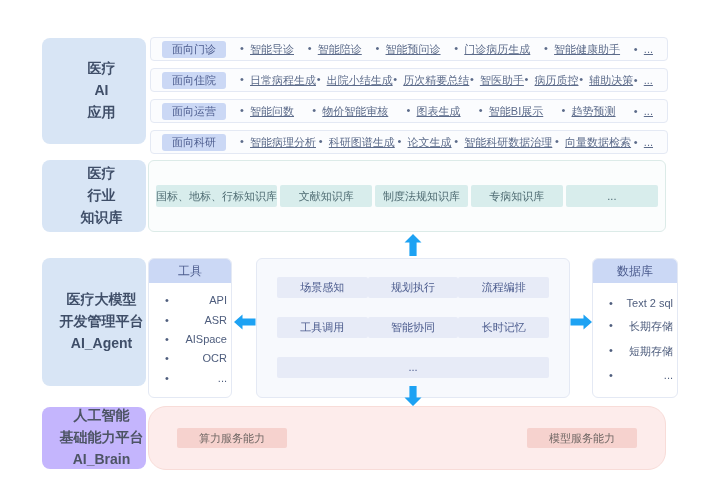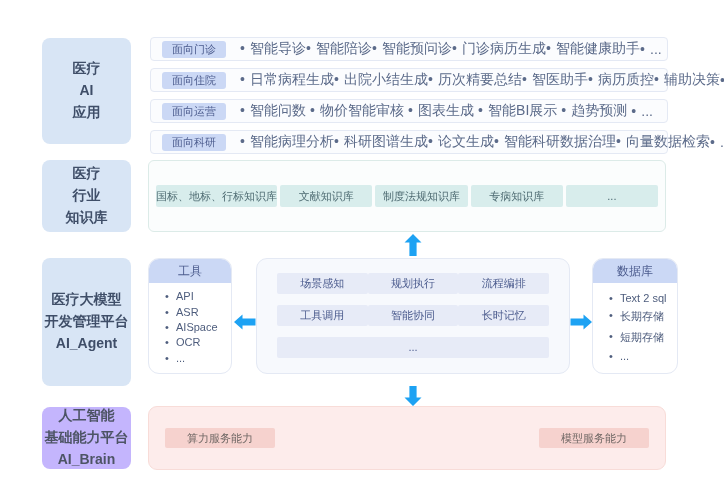--- a/index.html
+++ b/index.html
@@ -2,68 +2,68 @@
 <html><head>
 <meta charset="utf-8">
 <style>
   html,body{margin:0;padding:0;background:#ffffff;}
   body{width:724px;height:500px;font-family:"Liberation Sans","DejaVu Sans",sans-serif;}
   .canvas{position:relative;width:724px;height:500px;background:#ffffff;overflow:hidden;}
 
   
   .label-box{position:absolute;left:42px;width:89px;background:#d8e5f5;border-radius:8px;
     display:flex;align-items:center;justify-content:center;text-align:center;
-    font-size:14px;font-weight:bold;color:#3f4e68;line-height:1.55;white-space:pre-line;}
+    font-size:14px;font-weight:bold;color:#3f4e68;line-height:1.55;white-space:pre-line;padding-left:15px;}
   .label-pink{background:#c4b5fd;color:#4d5465;}
 
   
   .app-rows{position:absolute;left:150px;top:37px;width:518px;display:flex;flex-direction:column;gap:7px;}
   .app-row{height:24px;background:#fbfcfe;border:1px solid #e4e9f4;border-radius:4px;
     display:flex;align-items:center;padding:0 14px 0 11px;box-sizing:border-box;}
   .row-tag{background:#cbd8f5;color:#4c5c8e;font-size:11px;line-height:17px;border-radius:3px;
     padding:0 10px;flex:none;margin-right:14px;white-space:nowrap;}
   .row-items{flex:1;display:flex;justify-content:space-between;align-items:center;}
-  .row-item{font-size:14px;color:#5c6b8a;position:relative;padding-left:10px;white-space:nowrap;}
+  .row-item{font-size:11px;color:#5c6b8a;position:relative;padding-left:10px;white-space:nowrap;text-decoration:underline;}
   .row-item::before{content:"•";position:absolute;left:0;top:0;color:#5c6b8a;}
 
   
   .kb-box{position:absolute;left:148px;top:160px;width:518px;height:72px;background:#fbfdfd;
     border:1px solid #dcebe8;border-radius:6px;display:flex;align-items:center;
     padding:4px 7px;box-sizing:border-box;gap:3px;}
   .kb-chip{flex:1;height:22px;background:#d8edec;color:#4e6b72;font-size:11px;border-radius:2px;
     display:flex;align-items:center;justify-content:center;white-space:nowrap;}
 
   
   .arrow{position:absolute;line-height:0;}
   .arrow svg{display:block;}
   .arrow path{fill:#1da2f3;}
 
   
-  .panel{position:absolute;top:258px;height:116px;background:#ffffff;border:1px solid #e4e9f4;
-    border-radius:11px;box-sizing:border-box;display:flex;flex-direction:column;overflow:hidden;}
+  .panel{position:absolute;top:258px;height:140px;background:#ffffff;border:1px solid #e4e9f4;
+    border-radius:6px;box-sizing:border-box;display:flex;flex-direction:column;overflow:hidden;text-align:right;}
   .panel-header{height:24px;flex:none;background:#cbd8f5;color:#4c5c8e;font-size:12px;
     display:flex;align-items:center;justify-content:center;}
   .panel-list{flex:1;display:flex;flex-direction:column;justify-content:space-evenly;
     padding:4px 4px 6px 16px;}
   .panel-item{font-size:11px;color:#4e5d7d;position:relative;padding-left:11px;white-space:nowrap;}
   .panel-item::before{content:"•";position:absolute;left:0;top:0;color:#4e5d7d;}
   .tools-panel{left:148px;width:84px;}
   .db-panel{left:592px;width:86px;}
   .agent-panel{left:256px;width:314px;background:#f7f9fd;}
   .agent-panel .panel-header{background:#d2dcf5;}
   .agent-grid{flex:1;display:grid;grid-template-columns:1fr 1fr 1fr;
     padding:9px 20px 10px;align-items:center;}
   .agent-cell{height:21px;background:#e7ebf7;color:#4c5c8e;font-size:11px;border-radius:2px;
     display:flex;align-items:center;justify-content:center;white-space:nowrap;}
   .agent-cell-wide{grid-column:1 / -1;}
 
   
   .brain-box{position:absolute;left:148px;top:406px;width:518px;height:64px;background:#fdeceb;
-    border:1px solid #f8dcd8;border-radius:9px;display:flex;align-items:center;
-    justify-content:space-between;padding:0 16px;box-sizing:border-box;}
+    border:1px solid #f8dcd8;border-radius:18px;display:flex;align-items:center;
+    justify-content:space-between;padding:0 28px;box-sizing:border-box;}
   .brain-chip{width:110px;height:20px;background:#f6d2ce;color:#6f6764;font-size:11px;border-radius:2px;
     display:flex;align-items:center;justify-content:center;white-space:nowrap;}
 </style>
 </head>
 <body>
 
 <div class="canvas">
 
   <div class="label-box" style="top:38px;height:106px;">医疗
 AI

